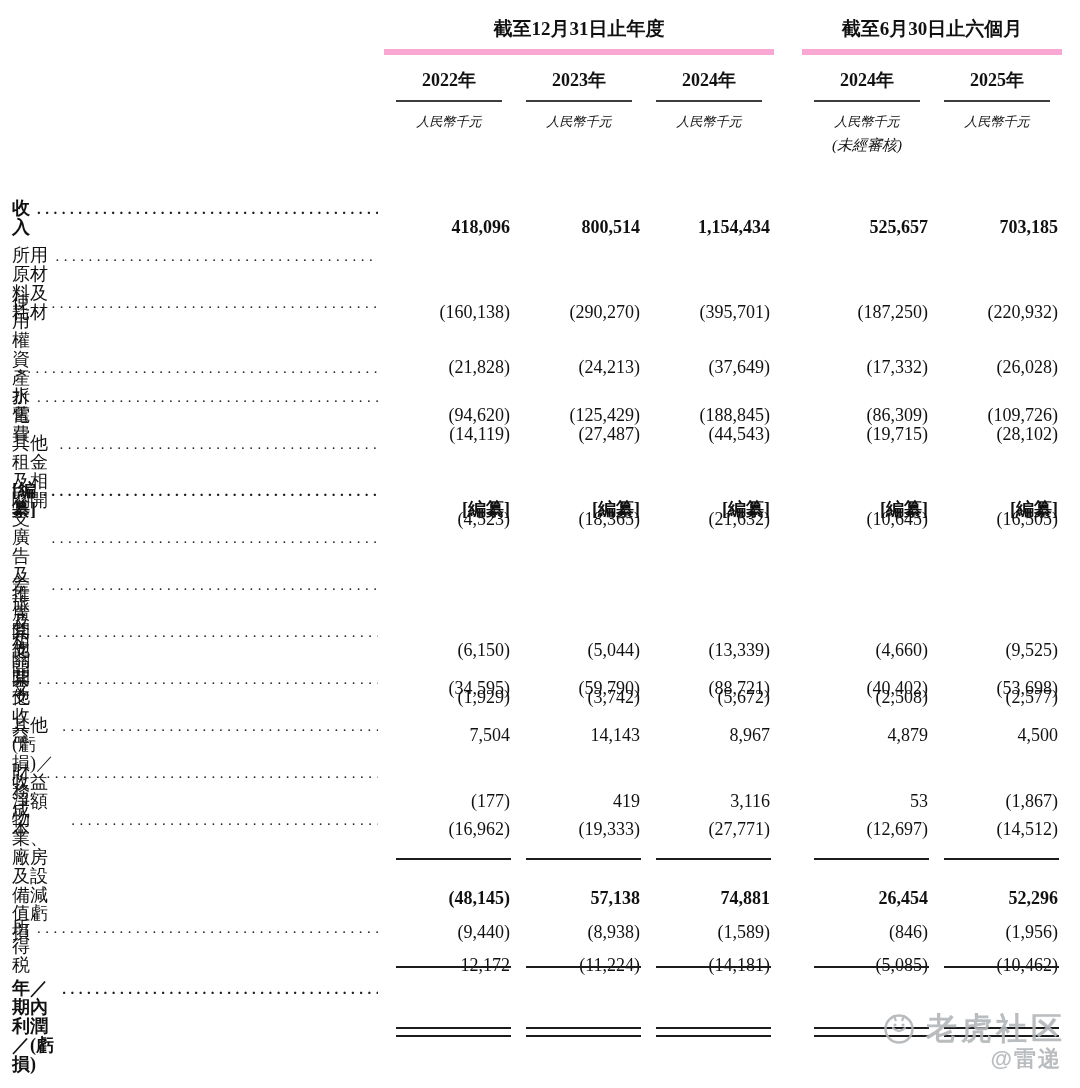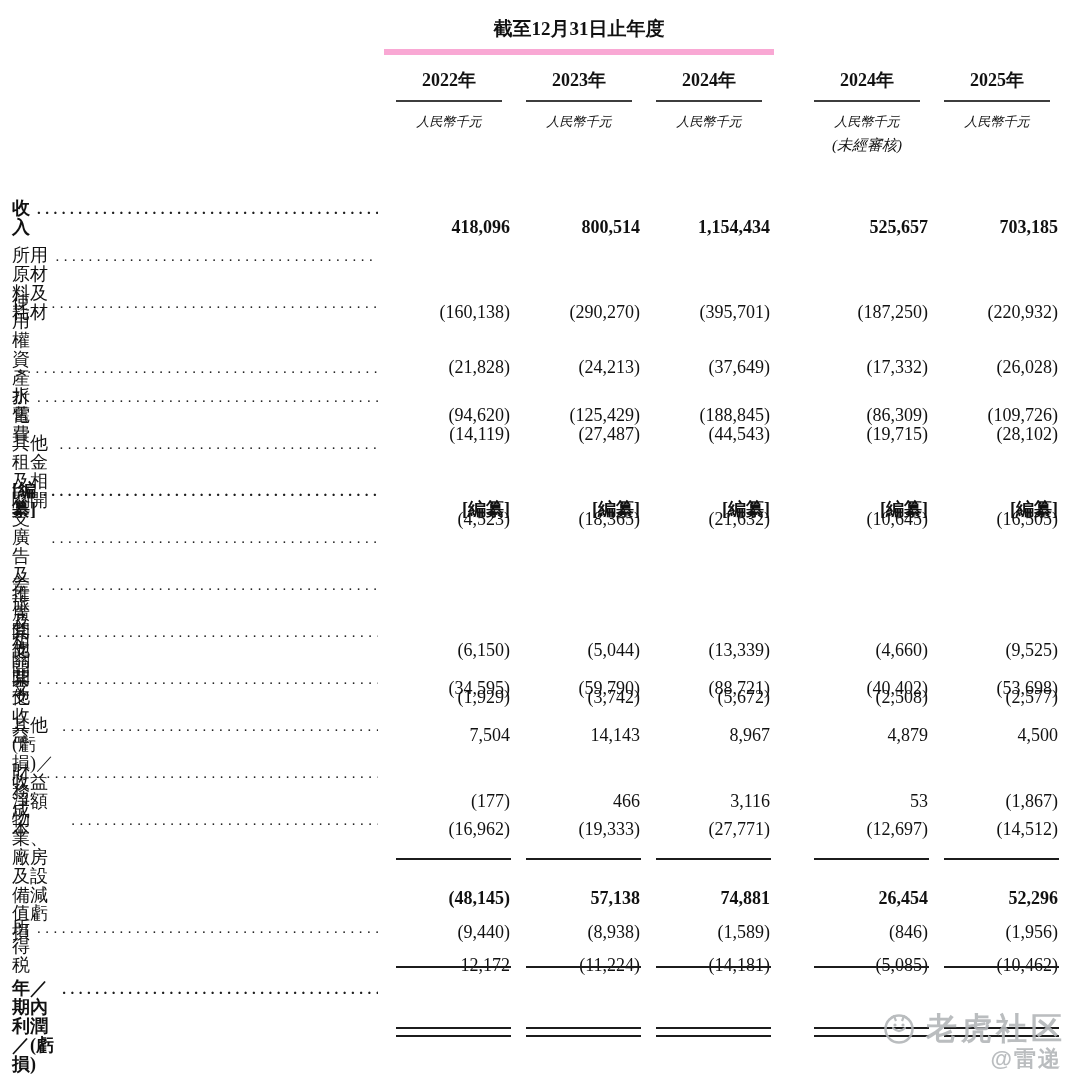--- a/index.html
+++ b/index.html
@@ -53,20 +53,23 @@
 </head>
 <body>
 
 <div class="page">
 
   <header>
     <div class="grid hrow1">
       <div class="group g1">
         <span>截至12月31日止年度</span>
       </div>
+      <div class="group g2">
+        <span>截至6月30日止六個月</span>
+      </div>
     </div>
     <div class="grid hrow2" id="years">
         <div class="year" style="grid-column: 2;"><span>2022年</span><div class="yline"></div></div>
         <div class="year" style="grid-column: 3;"><span>2023年</span><div class="yline"></div></div>
         <div class="year" style="grid-column: 4;"><span>2024年</span><div class="yline"></div></div>
         <div class="year" style="grid-column: 6;"><span>2024年</span><div class="yline"></div></div>
         <div class="year" style="grid-column: 7;"><span>2025年</span><div class="yline"></div></div>
       </div>
     <div class="grid hrow3" id="units">
         <div class="unit" style="grid-column: 2;">人民幣千元</div>
@@ -200,21 +203,21 @@
         <div class="val" style="grid-column: 4;">8,967</div>
         <div class="val" style="grid-column: 6;">4,879</div>
         <div class="val" style="grid-column: 7;">4,500</div>
       </div>
       <div class="grid row">
         <div class="lbl">
           <span>其他(虧損)／收益淨額</span>
           <span class="leader"></span>
         </div>
         <div class="val" style="grid-column: 2;">(177)</div>
-        <div class="val" style="grid-column: 3;">466</div>
+        <div class="val" style="grid-column: 3;">419</div>
         <div class="val" style="grid-column: 4;">3,116</div>
         <div class="val" style="grid-column: 6;">53</div>
         <div class="val" style="grid-column: 7;">(1,867)</div>
       </div>
       <div class="grid row">
         <div class="lbl">
           <span>財務成本</span>
           <span class="leader"></span>
         </div>
         <div class="val" style="grid-column: 2;">(16,962)</div>

